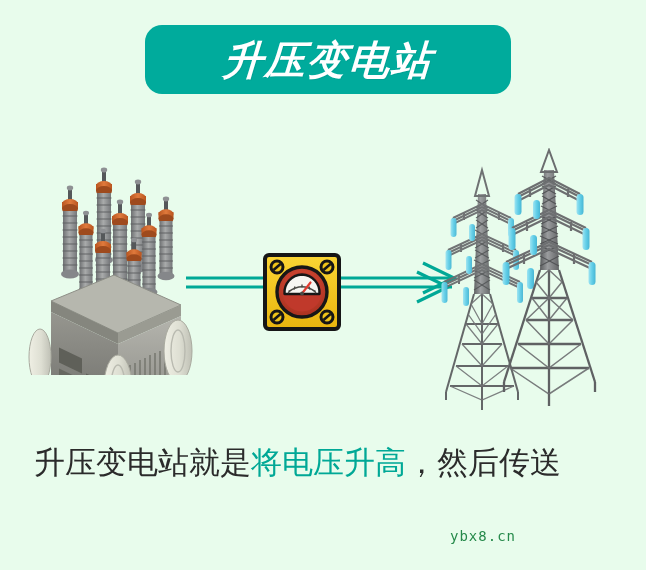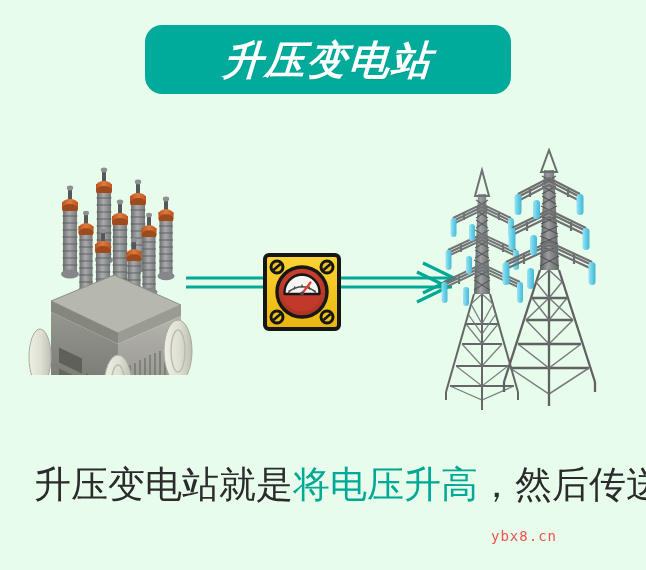--- a/index.html
+++ b/index.html
@@ -94,39 +94,38 @@
     height: 272px;
   }
 
   
   .caption {
     position: absolute;
     left: 34px;
     top: 440px;
     width: 590px;
     color: #2b2b2b;
-    font-size: 37px;
+    font-size: 31px;
     line-height: 1.42;
     font-family: "DejaVu Sans", "Liberation Sans", sans-serif;
     letter-spacing: 0px;
-    margin-top: 19px;
   }
   .caption .hl {
     color: #00a896;
   }
   .caption-line {
     white-space: nowrap;
   }
 
   
   .watermark {
     position: absolute;
-    left: 491px;
+    left: 450px;
     top: 528px;
-    color: #ef4444;
+    color: #15803d;
     font-size: 14px;
     font-family: "DejaVu Sans Mono", "Liberation Mono", monospace;
     letter-spacing: 1px;
     opacity: 0.92;
   }
 </style>
 </head>
 <body>
 
 <div id="poster">

